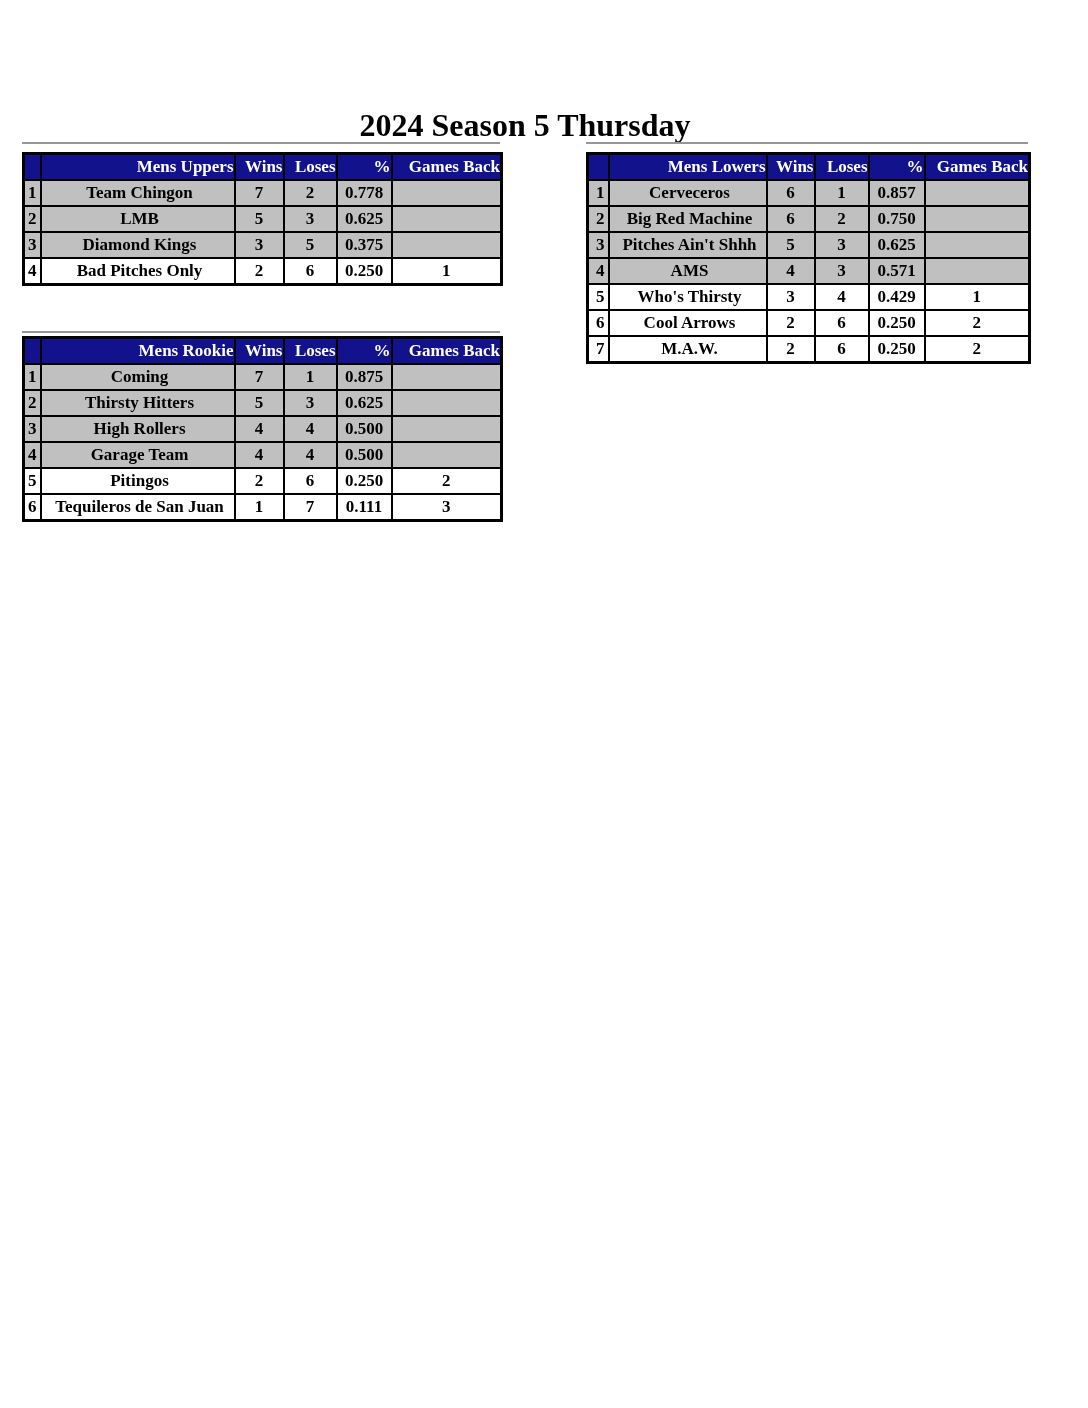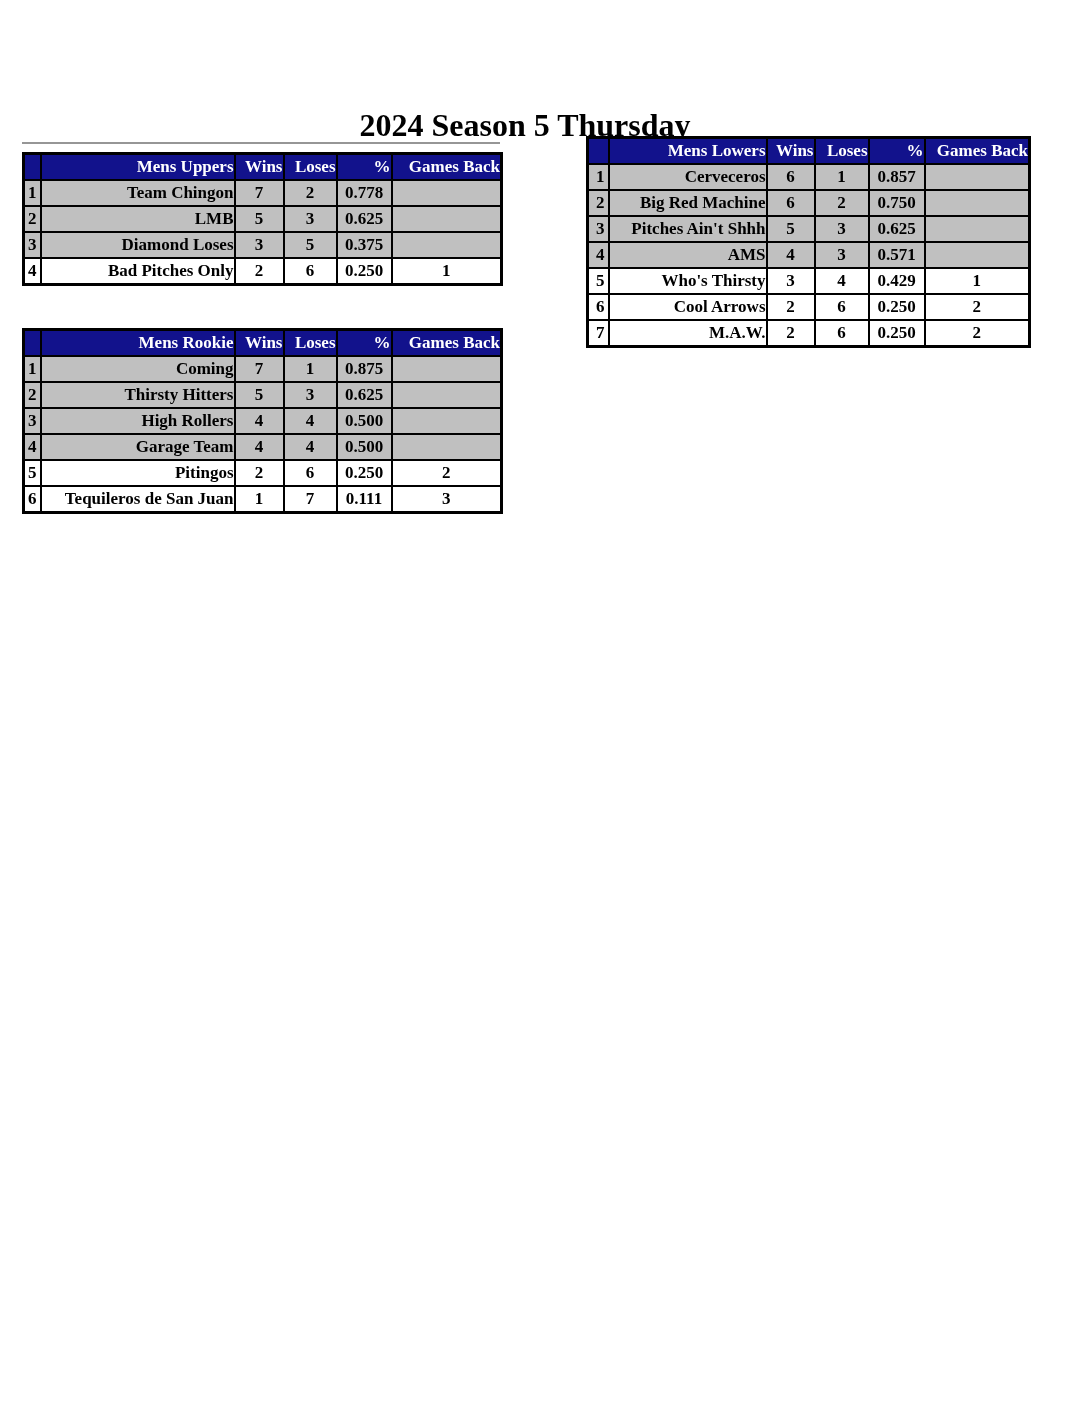--- a/index.html
+++ b/index.html
@@ -37,43 +37,43 @@
   #gridline-lowers { left: 586px; top: 142px; width: 442px; }
   #gridline-rookie { left: 22px;  top: 331px; width: 478px; }
 
   table.standings {
     position: absolute;
     border-collapse: collapse;
     table-layout: fixed;
     border: 3px solid var(--border, #000000);
   }
   #table-uppers { left: 22px;  top: 152px; }
-  #table-lowers { left: 586px; top: 136px; }
-  #table-rookie { left: 22px;  top: 328px; }
+  #table-lowers { left: 586px; top: 152px; }
+  #table-rookie { left: 22px;  top: 336px; }
 
   .standings th, .standings td {
     border: 2px solid var(--border, #000000);
     height: 24px;
     padding: 0;
     font-size: 17px;
     font-weight: bold;
     line-height: 24px;
     white-space: nowrap;
     overflow: hidden;
   }
   .standings thead th {
     background: var(--header-bg, #12128C);
     color: var(--header-text, #FFFFFF);
     text-align: right;
   }
   .standings tbody tr { background: var(--shaded-row, #C0C0C0); }
   .standings tbody tr.row-plain { background: var(--plain-row, #FFFFFF); }
 
   td.rank { text-align: right; padding-right: 3px; }
-  td.team { text-align: right; padding-left: 4px; }
+  td.team { text-align: center; padding-left: 4px; }
   td.num  { text-align: center; }
 </style>
 </head>
 <body>
 
 <div class="page-title">2024 Season 5 Thursday</div>
 
 <div class="gridline" id="gridline-uppers"></div>
 <div class="gridline" id="gridline-lowers"></div>
 <div class="gridline" id="gridline-rookie"></div>
@@ -112,21 +112,21 @@
         <td class="rank">2</td>
         <td class="team">LMB</td>
         <td class="num">5</td>
         <td class="num">3</td>
         <td class="num">0.625</td>
         <td class="num"></td>
       </tr>
 
       <tr>
         <td class="rank">3</td>
-        <td class="team">Diamond Loses</td>
+        <td class="team">Diamond Kings</td>
         <td class="num">3</td>
         <td class="num">5</td>
         <td class="num">0.375</td>
         <td class="num"></td>
       </tr>
 
       <tr class="row-plain">
         <td class="rank">4</td>
         <td class="team">Bad Pitches Only</td>
         <td class="num">2</td>

